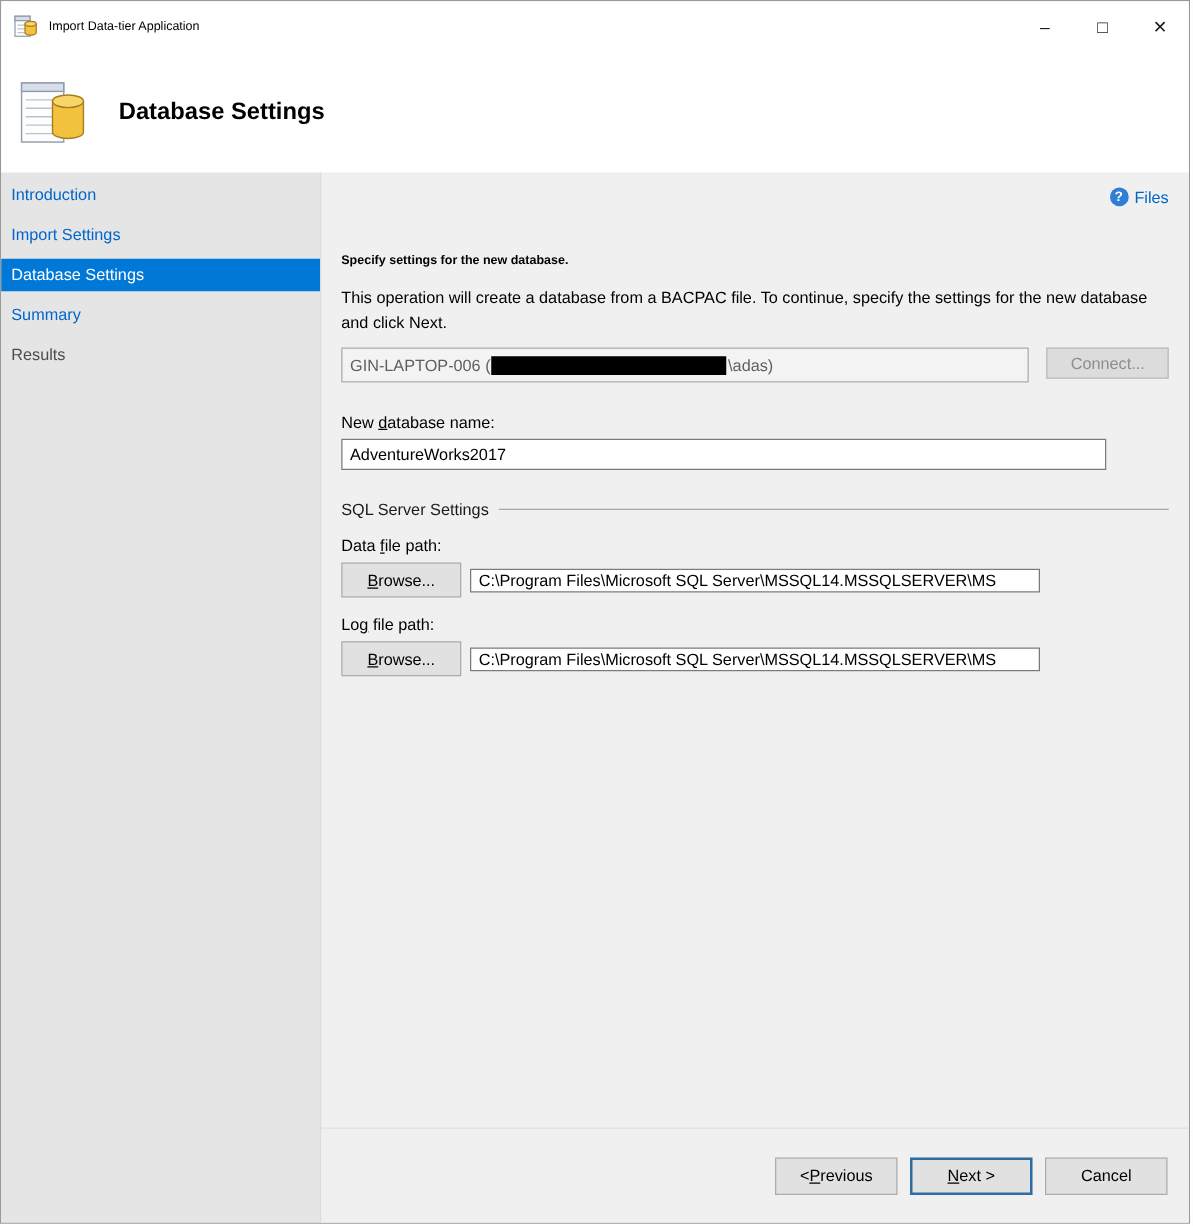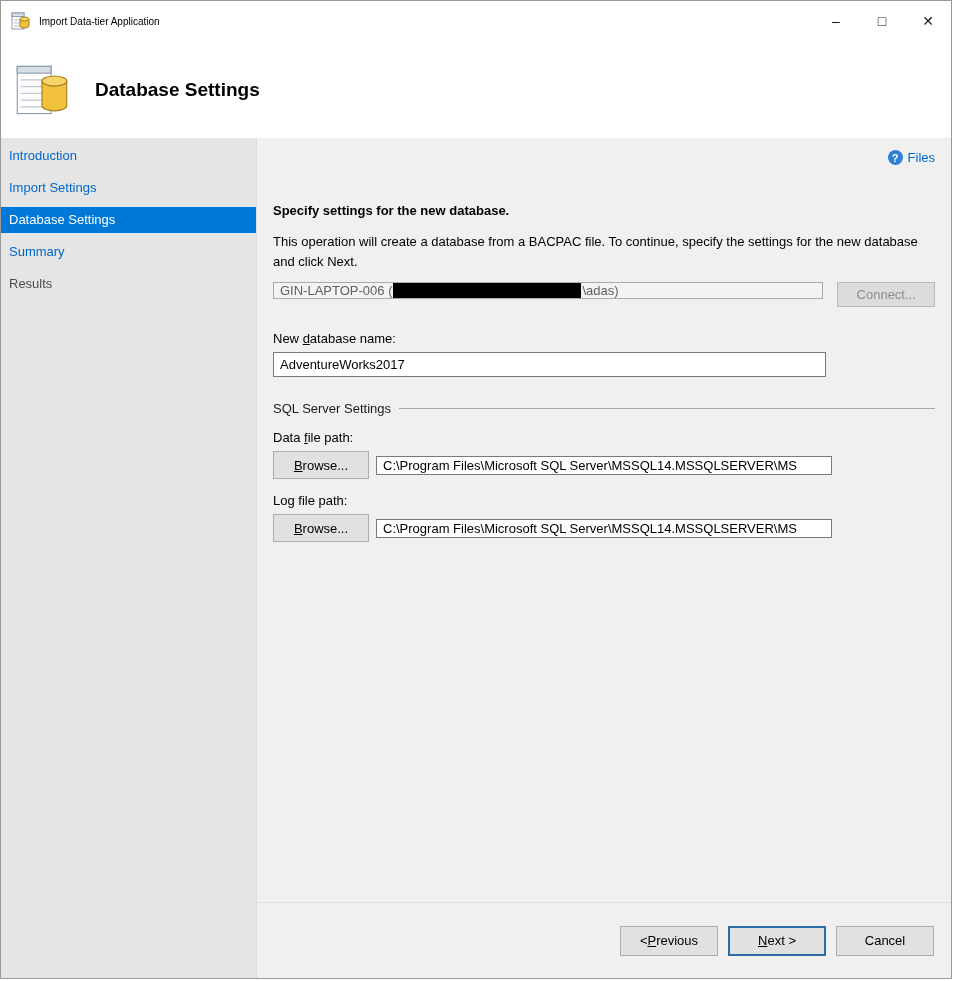--- a/index.html
+++ b/index.html
@@ -37,26 +37,26 @@
   .side-item.selected { background: #0078d7; color: #ffffff; cursor: default; }
   .side-item.disabled { color: #4d4d4d; cursor: default; }
 
   .content { flex: 1; min-width: 0; background: #f0f0f0; border-left: 1px solid #dcdcdc; display: flex; flex-direction: column; }
   .content-main { flex: 1; padding: 0 16px; }
 
   .help-row { display: flex; justify-content: flex-end; align-items: center; padding-top: 12px; gap: 5px; }
   .help-icon { width: 15px; height: 15px; border-radius: 50%; background: #2f7fd6; color: #fff; font-size: 11px; font-weight: bold; display: flex; align-items: center; justify-content: center; }
   .help-label { color: #0066cc; font-size: 13px; cursor: pointer; }
 
-  .heading { margin-top: 38px; font-size: 13px; font-weight: bold; color: #000; }
+  .heading { margin-top: 38px; font-size: 10px; font-weight: bold; color: #000; }
   .description { margin-top: 14px; font-size: 13px; line-height: 20px; max-width: 672px; color: #000; }
 
   .server-row { margin-top: 10px; display: flex; align-items: flex-start; }
   .server-field {
-    width: 553px; height: 17px; border: 1px solid #ababab; background: #f3f3f3;
+    width: 553px; height: 28px; border: 1px solid #ababab; background: #f3f3f3;
     color: #5f5f5f; font-size: 13px; display: flex; align-items: center;
     padding: 0 6px; white-space: nowrap; overflow: hidden;
   }
   .redaction { display: inline-block; width: 188px; height: 15px; background: #000; margin: 0 1px; flex: 0 0 auto; }
 
   .btn {
     font-family: inherit; font-size: 13px; background: #e1e1e1;
     border: 1px solid #adadad; color: #000; cursor: pointer;
     display: inline-flex; align-items: center; justify-content: center;
   }
@@ -65,21 +65,21 @@
   .connect-btn { width: 98px; height: 25px; margin-left: 14px; }
 
   .field-label { font-size: 13px; color: #000; }
   .db-label { margin-top: 24px; }
   .key { text-decoration: underline; }
 
   .text-input {
     height: 25px; border: 1px solid #7a7a7a; background: #fff;
     font-family: inherit; font-size: 13px; padding: 0 6px; color: #000;
   }
-  .db-input { display: block; margin-top: 6px; width: 553px; }
+  .db-input { display: block; margin-top: 6px; width: 612px; }
 
   .section-row { margin-top: 24px; display: flex; align-items: center; }
   .section-title { font-size: 13px; color: #1a1a1a; white-space: nowrap; }
   .section-line { flex: 1; height: 1px; background: #a9a9a9; margin-left: 8px; }
 
   .file-label { margin-top: 14px; }
   .browse-row { margin-top: 6px; display: flex; align-items: center; }
   .browse-btn { width: 96px; height: 28px; }
   .path-input { margin-left: 7px; width: 456px; height: 19px; }
 

